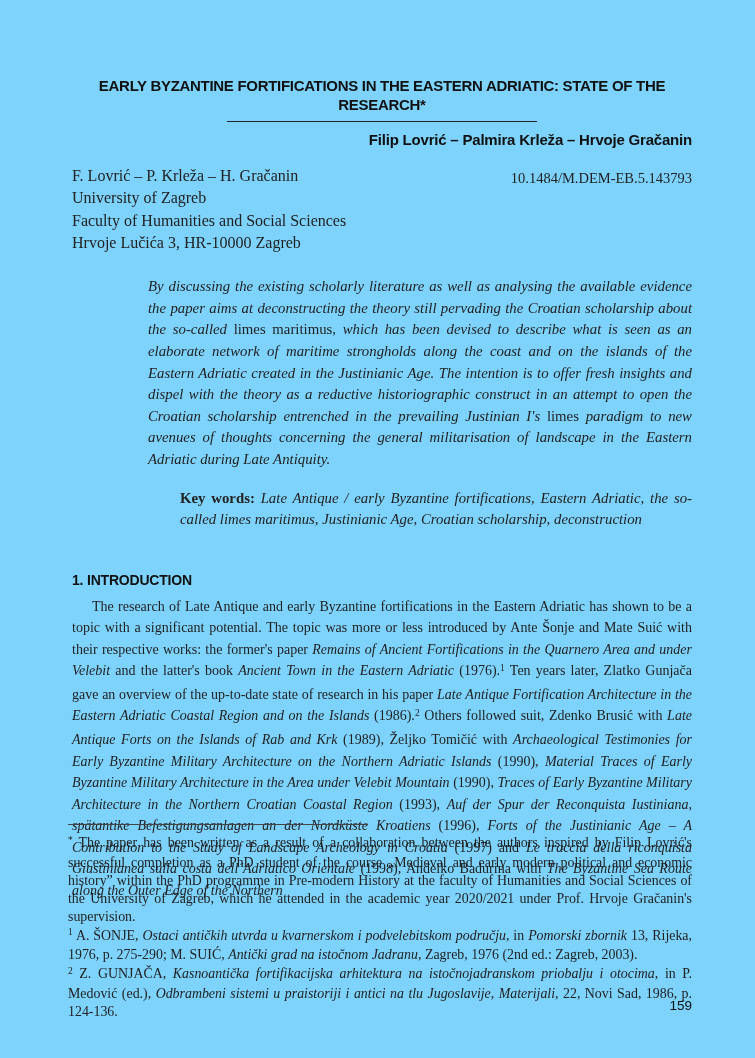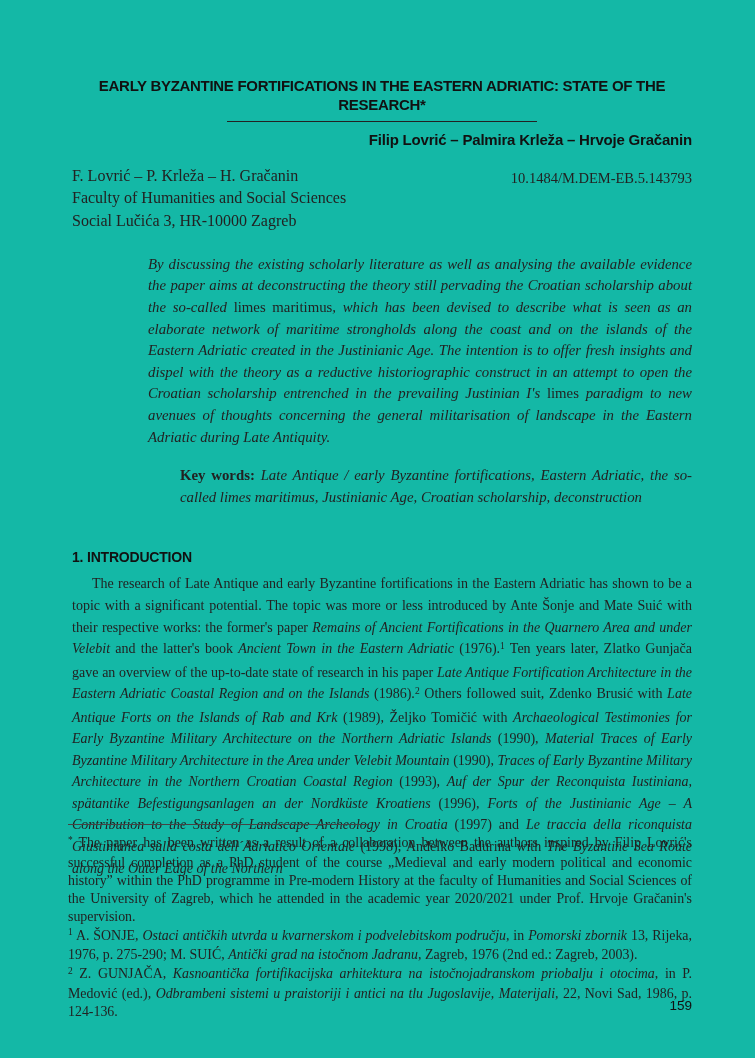--- a/index.html
+++ b/index.html
@@ -6,21 +6,21 @@
   body {
     width: 755px; height: 1058px;
     background: #ffffff;
     color: #1a1a1a;
     font-family: "Liberation Serif", serif;
   }
   .page {
     position: relative;
     width: 755px; height: 1058px;
     overflow: hidden;
-    background: #14b8a6;
+    background: #7dd3fc;
   }
   .content {
     position: absolute;
     left: 72px; right: 63px; top: 0;
   }
 
   
   .title {
     padding-top: 76px;
     margin: 0;
@@ -141,22 +141,23 @@
 <div class="page">
   <div class="content">
 
     <h1 class="title">EARLY BYZANTINE FORTIFICATIONS IN THE EASTERN ADRIATIC: STATE OF THE RESEARCH*</h1>
     <hr class="title-rule">
     <div class="authors">Filip Lovrić – Palmira Krleža – Hrvoje Gračanin</div>
 
     <div class="address">
       <div>F. Lovrić – P. Krleža – H. Gračanin</div>
       <div class="doi">10.1484/M.DEM-EB.5.143793</div>
+      <div>University of Zagreb</div>
       <div>Faculty of Humanities and Social Sciences</div>
-      <div>Social Lučića 3, HR-10000 Zagreb</div>
+      <div>Hrvoje Lučića 3, HR-10000 Zagreb</div>
     </div>
 
     <p class="abstract"><span class="seg-i">By discussing the existing scholarly literature as well as analysing the available evidence the paper aims at deconstructing the theory still pervading the Croatian scholarship about the so-called </span><span class="seg-r">limes maritimus</span><span class="seg-i">, which has been devised to describe what is seen as an elaborate network of maritime strongholds along the coast and on the islands of the Eastern Adriatic created in the Justinianic Age. The intention is to offer fresh insights and dispel with the theory as a reductive historiographic construct in an attempt to open the Croatian scholarship entrenched in the prevailing Justinian I's </span><span class="seg-r">limes</span><span class="seg-i"> paradigm to new avenues of thoughts concerning the general militarisation of landscape in the Eastern Adriatic during Late Antiquity.</span></p>
 
     <p class="keywords"><span class="seg-b">Key words: </span><span class="seg-i">Late Antique / early Byzantine fortifications, Eastern Adriatic, the so-called limes maritimus, Justinianic Age, Croatian scholarship, deconstruction</span></p>
 
     <h2 class="section-heading">1. INTRODUCTION</h2>
 
     <p class="body-paragraph"><span class="seg-r">The research of Late Antique and early Byzantine fortifications in the Eastern Adriatic has shown to be a topic with a significant potential. The topic was more or less introduced by Ante Šonje and Mate Suić with their respective works: the former's paper </span><span class="seg-i">Remains of Ancient Fortifications in the Quarnero Area and under Velebit</span><span class="seg-r"> and the latter's book </span><span class="seg-i">Ancient Town in the Eastern Adriatic</span><span class="seg-r"> (1976).</span><span class="seg-sup">1</span><span class="seg-r"> Ten years later, Zlatko Gunjača gave an overview of the up-to-date state of research in his paper </span><span class="seg-i">Late Antique Fortification Architecture in the Eastern Adriatic Coastal Region and on the Islands</span><span class="seg-r"> (1986).</span><span class="seg-sup">2</span><span class="seg-r"> Others followed suit, Zdenko Brusić with </span><span class="seg-i">Late Antique Forts on the Islands of Rab and Krk</span><span class="seg-r"> (1989), Željko Tomičić with </span><span class="seg-i">Archaeological Testimonies for Early Byzantine Military Architecture on the Northern Adriatic Islands</span><span class="seg-r"> (1990), </span><span class="seg-i">Material Traces of Early Byzantine Military Architecture in the Area under Velebit Mountain</span><span class="seg-r"> (1990), </span><span class="seg-i">Traces of Early Byzantine Military Architecture in the Northern Croatian Coastal Region</span><span class="seg-r"> (1993), </span><span class="seg-i">Auf der Spur der Reconquista Iustiniana, spätantike Befestigungsanlagen an der Nordküste Kroatiens</span><span class="seg-r"> (1996), </span><span class="seg-i">Forts of the Justinianic Age – A Contribution to the Study of Landscape Archeology in Croatia</span><span class="seg-r"> (1997) and </span><span class="seg-i">Le traccia della riconquista Giustinianea sulla costa dell´Adriatico Orientale</span><span class="seg-r"> (1998), Anđelko Badurina with </span><span class="seg-i">The Byzantine Sea Route along the Outer Edge of the Northern</span></p>
 

